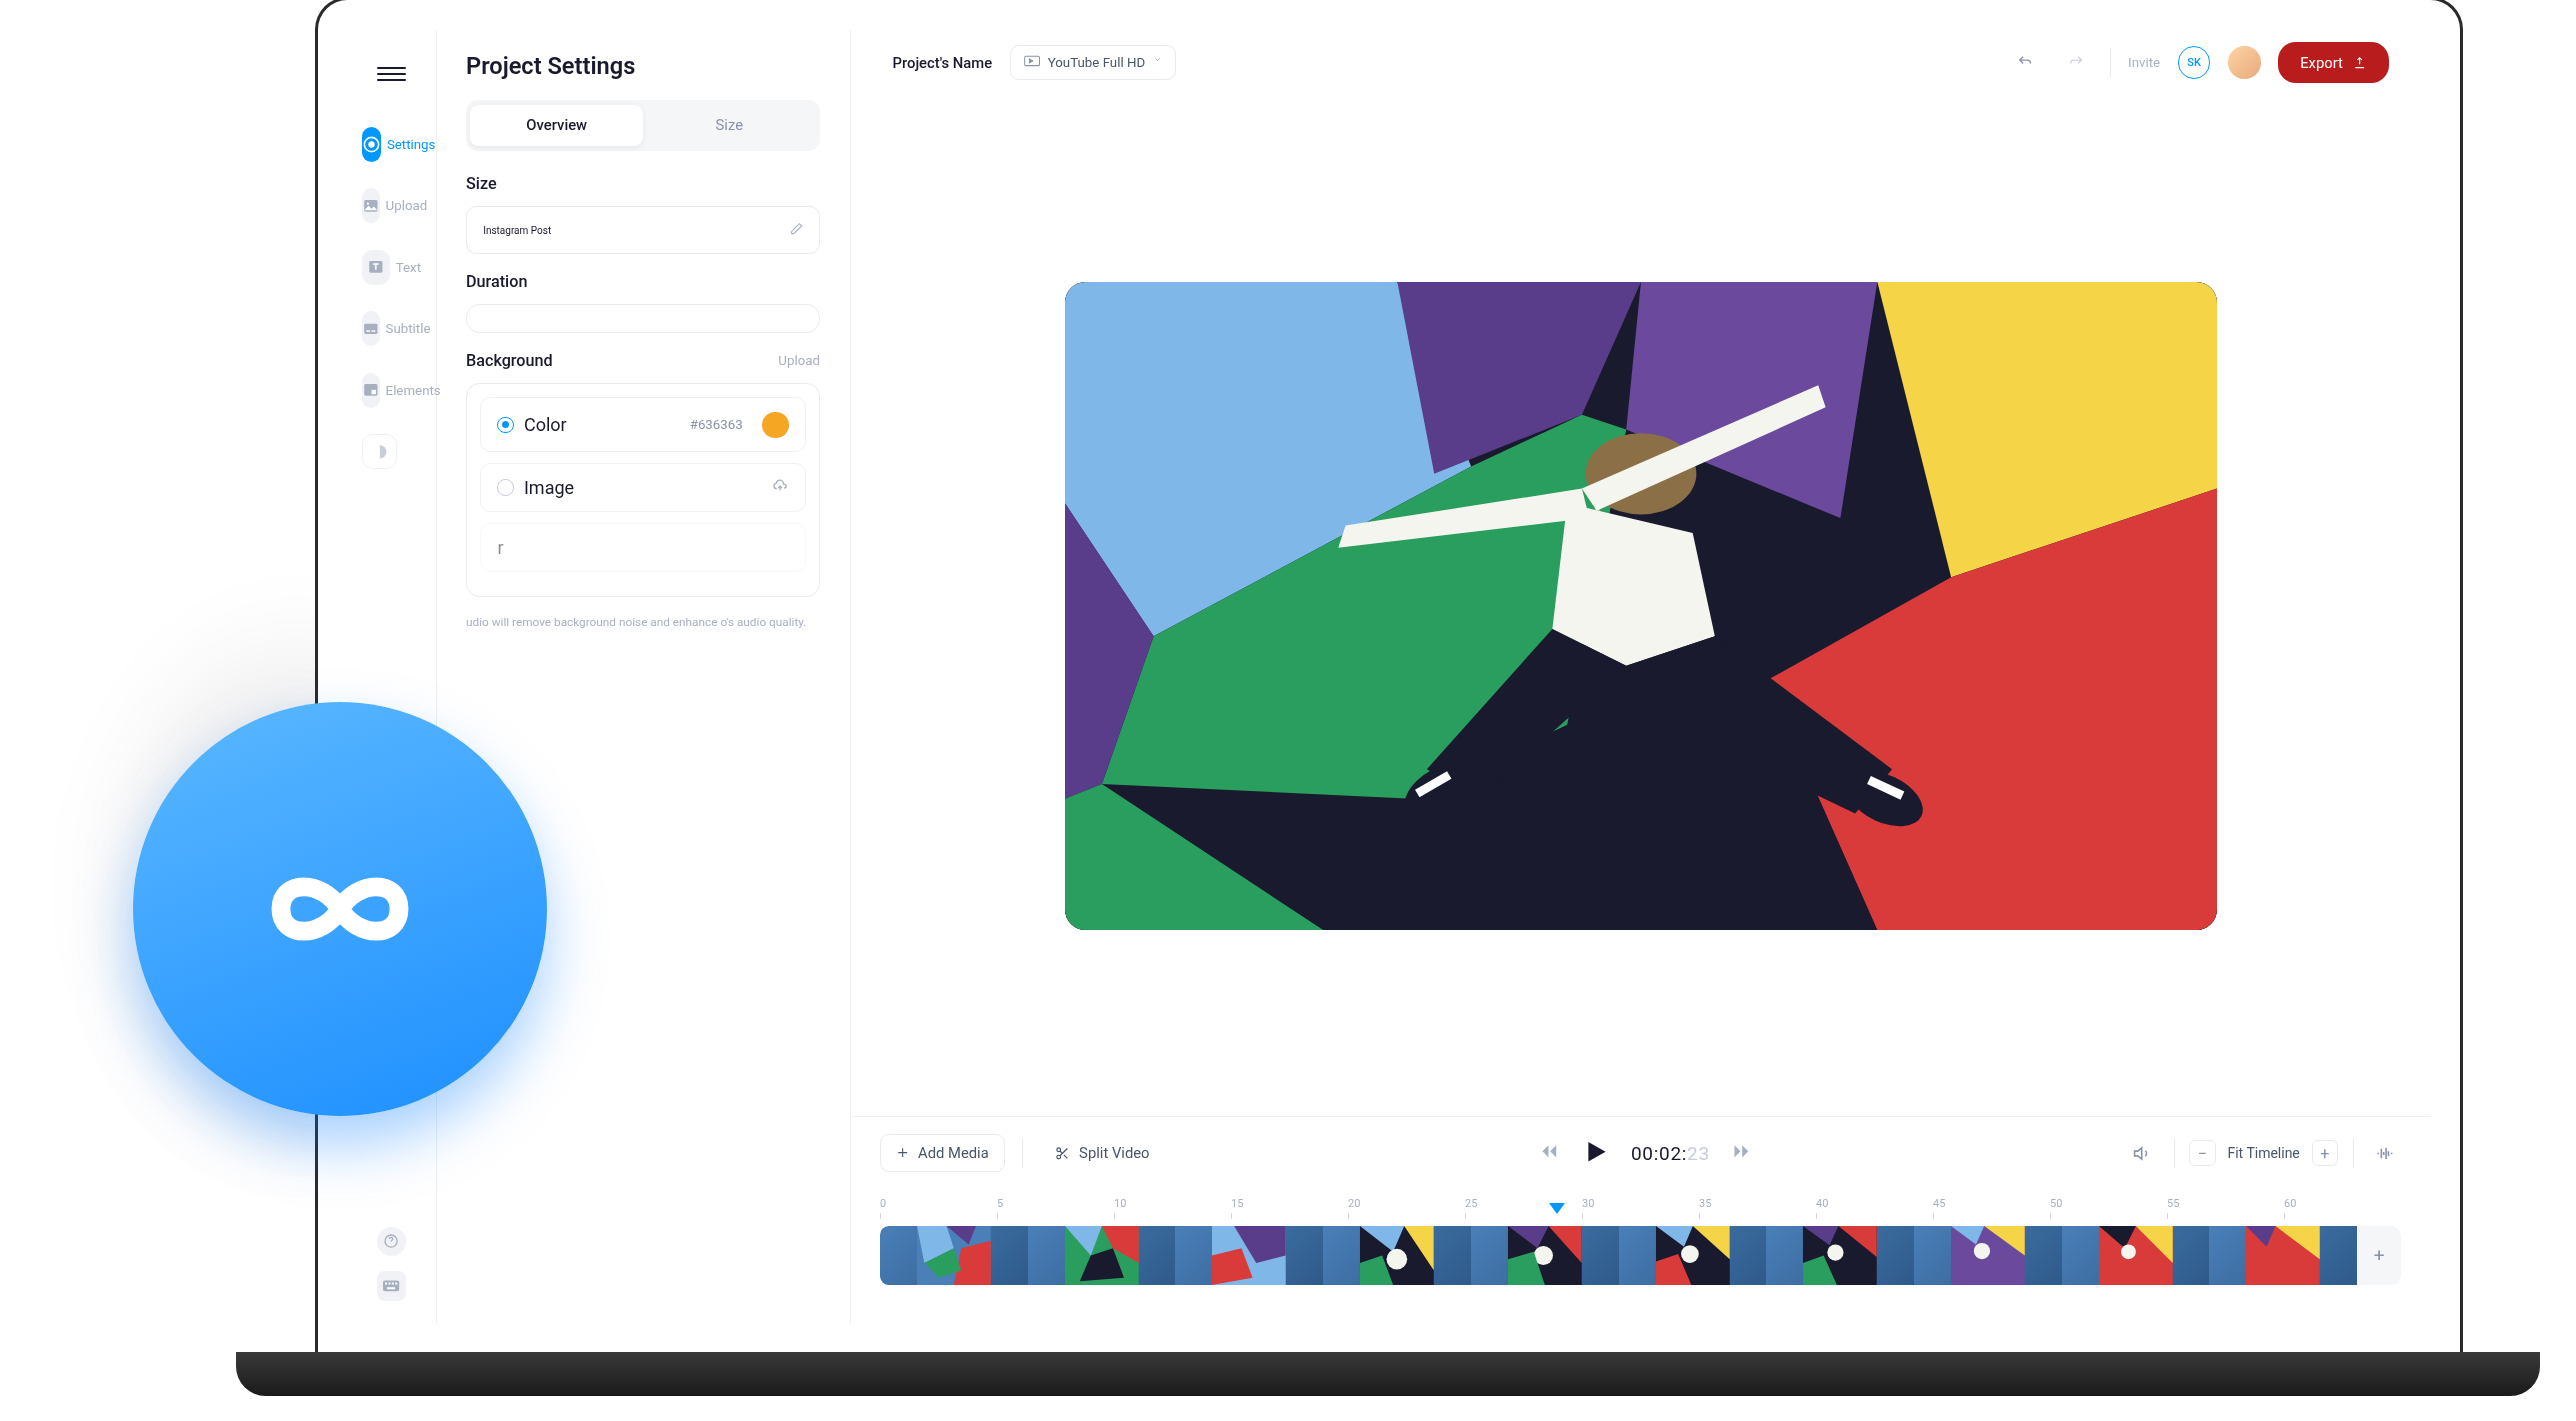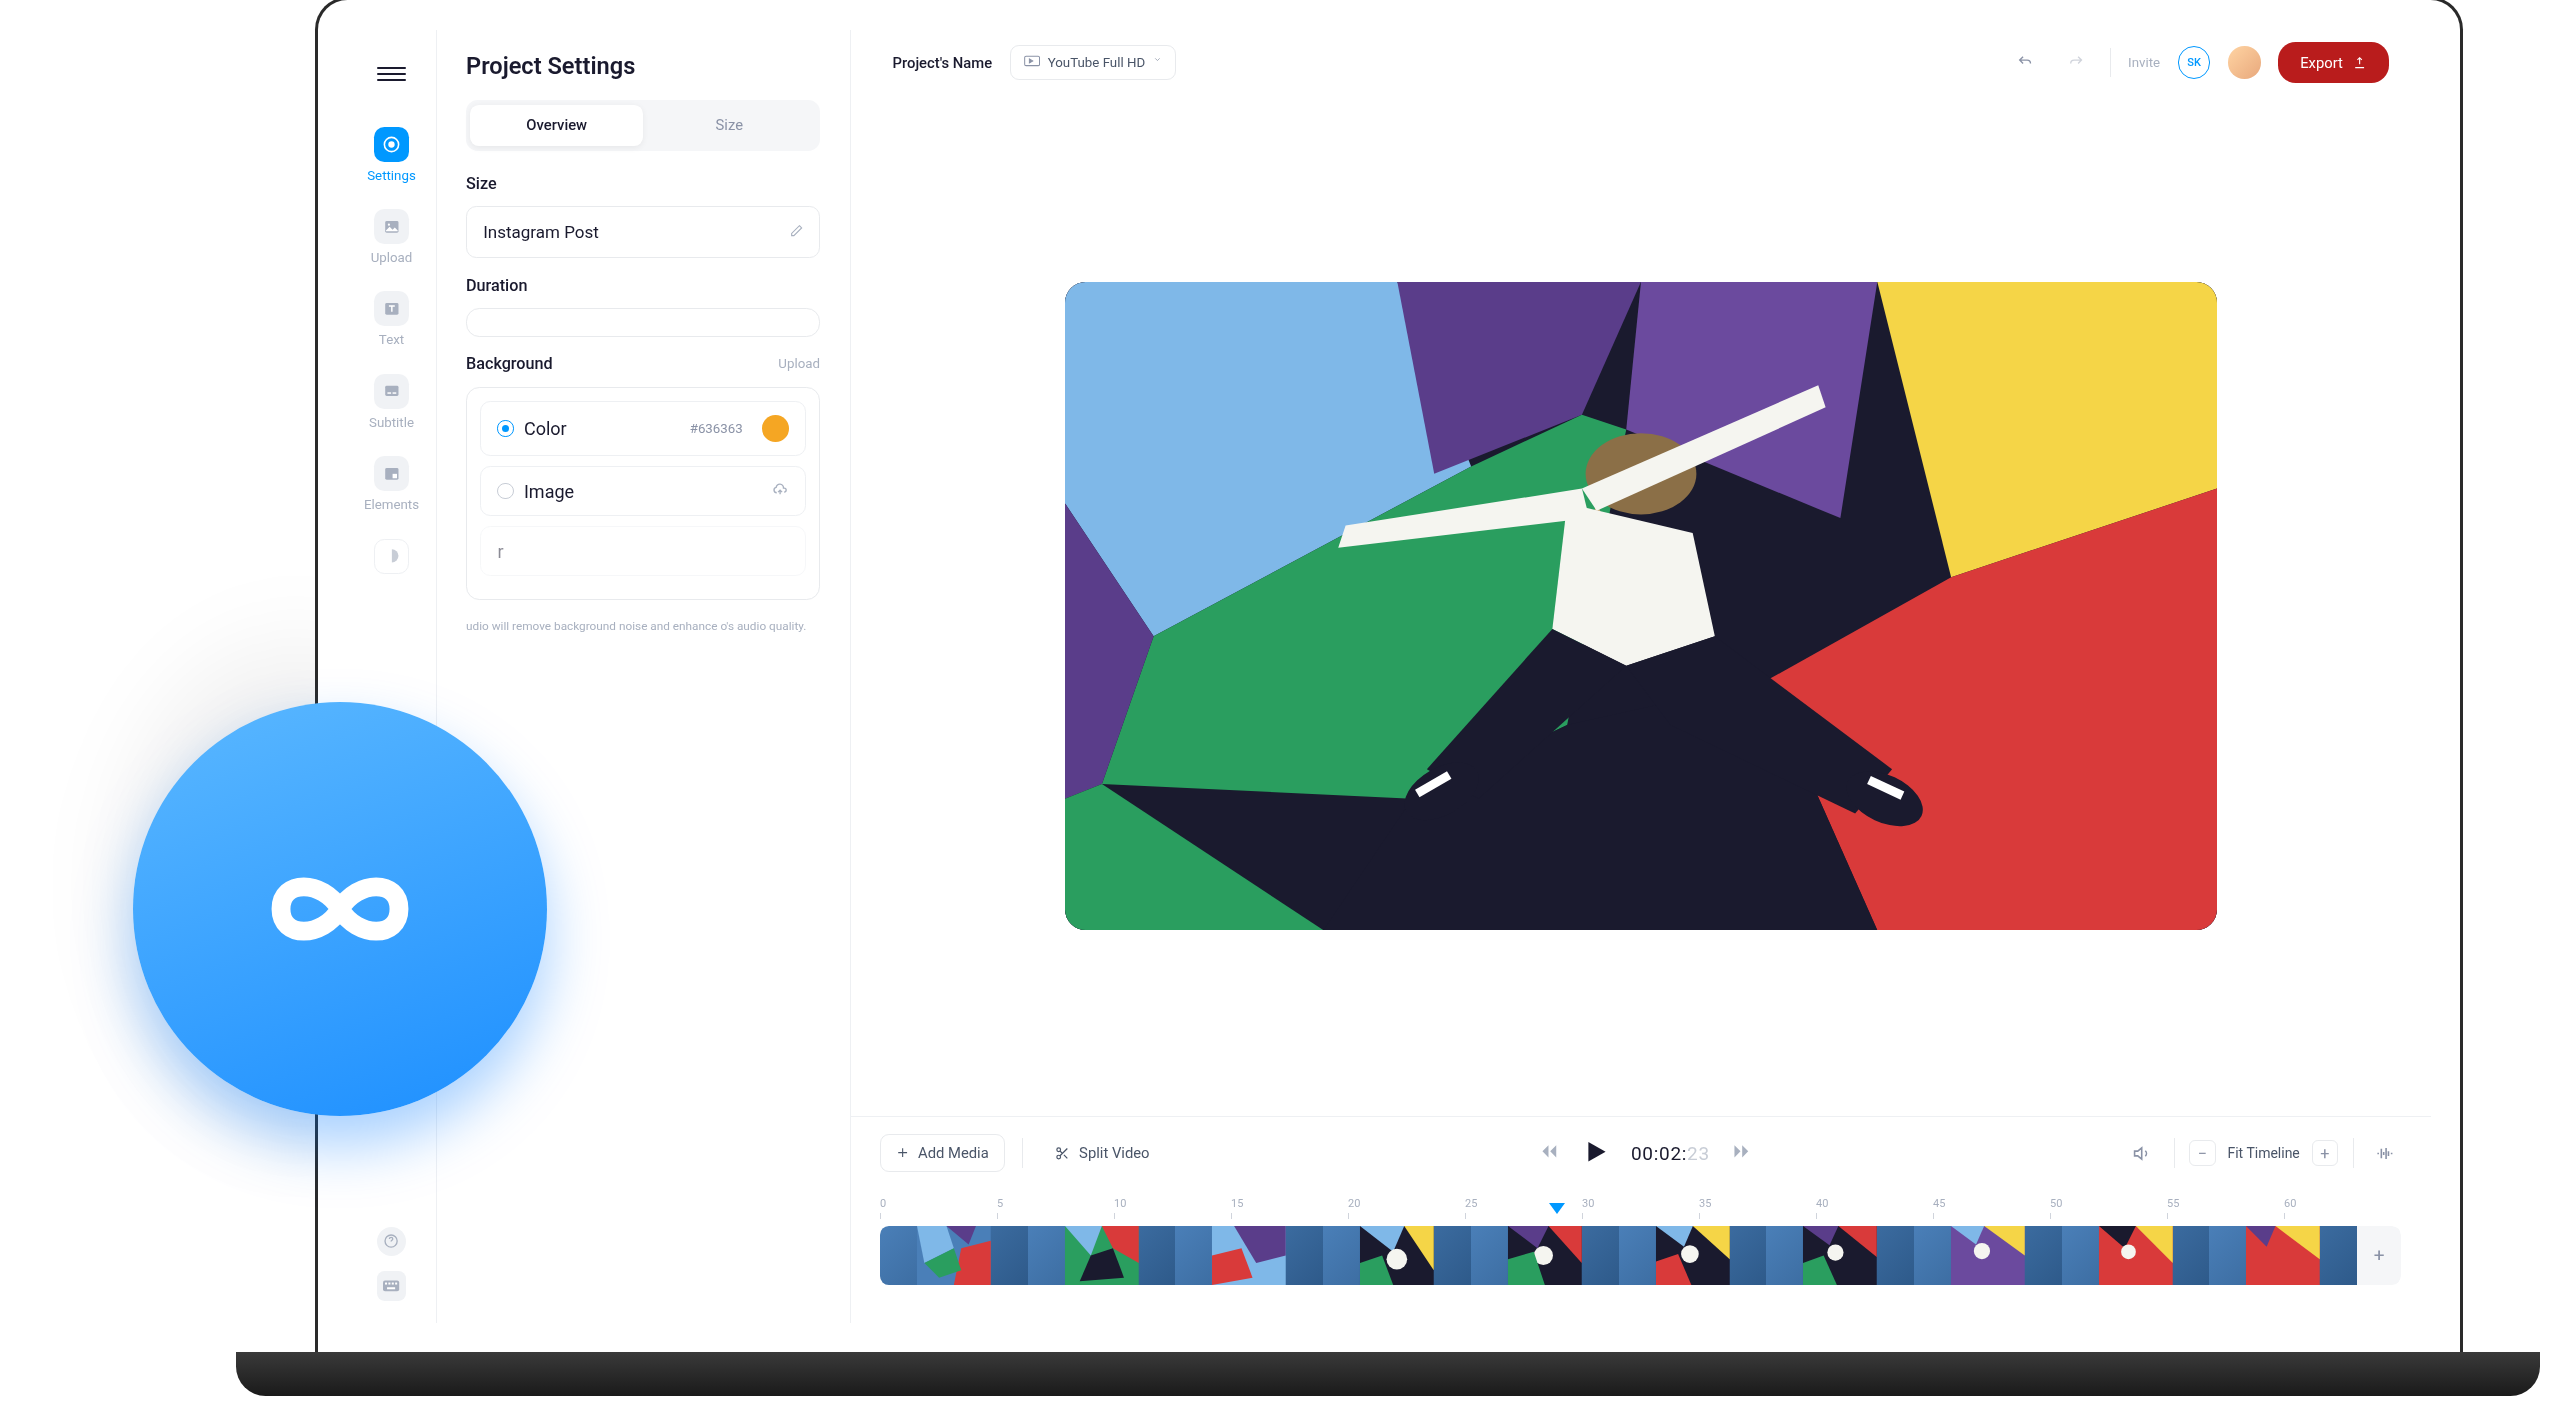--- a/index.html
+++ b/index.html
@@ -4,38 +4,38 @@
 <style>
 *{margin:0;padding:0;box-sizing:border-box;font-family:-apple-system,BlinkMacSystemFont,'Segoe UI',Roboto,sans-serif;}
 body{background:#fff;width:2576px;height:1422px;position:relative;overflow:hidden;}
 .laptop{position:absolute;left:318px;top:0;width:2142px;height:1352px;background:#fff;border-radius:29.5px 29.5px 0 0;box-shadow:0 0 0 3px #2a2a2a;}
 .laptop-base{position:absolute;left:236px;top:1352px;width:2304px;height:44px;background:linear-gradient(180deg,#3a3a3a,#1a1a1a);border-radius:0 0 29.5px 29.5px;}
 .laptop-shadow{position:absolute;left:74px;top:591px;width:443px;height:591px;background:radial-gradient(ellipse,rgba(0,0,0,0.15),transparent 70%);filter:blur(29.5px);}
 .screen{position:absolute;left:29.5px;top:29.5px;right:29.5px;bottom:29.5px;background:#fff;display:flex;}
 .leftbar{width:89px;border-right:0.7px solid #eef0f3;display:flex;flex-direction:column;align-items:center;padding-top:29.5px;gap:5.9px;}
 .hamburger{width:29.5px;height:29.5px;display:flex;flex-direction:column;justify-content:center;gap:3.7px;cursor:pointer;margin-bottom:22px;}
 .hamburger span{height:2.2px;background:#1a1a2e;border-radius:1.5px;}
-.nav-item{width:59px;display:flex;flex-direction:column;align-items:center;gap:5.9px;padding:10.3px 0;cursor:pointer;}
+.nav-item{width:59px;display:flex;align-items:center;gap:5.9px;padding:10.3px 0;cursor:pointer;}
 .nav-item.active .nav-icon{background:#0098ff;color:#fff;}
 .nav-item.active .nav-label{color:#0098ff;}
 .nav-icon{width:35px;height:35px;border-radius:10.3px;background:#f0f2f5;display:flex;align-items:center;justify-content:center;color:#a8b0bf;}
 .nav-label{font-size:13.3px;color:#a8b0bf;}
 .nav-bottom{margin-top:auto;margin-bottom:22px;display:flex;flex-direction:column;gap:14.8px;align-items:center;}
 .nav-bottom-icon{width:29.5px;height:29.5px;border-radius:50%;background:#f0f2f5;display:flex;align-items:center;justify-content:center;color:#a8b0bf;}
 .panel{width:414px;border-right:0.7px solid #eef0f3;padding:22px 29.5px;overflow-y:auto;}
 .panel-title{font-size:23.6px;font-weight:600;color:#1a1a2e;margin-bottom:20.7px;}
 .tab-bar{display:flex;background:#f5f6f8;border-radius:11.8px;padding:4.4px;margin-bottom:23.6px;}
 .tab{flex:1;padding:11.8px;text-align:center;font-size:14.8px;color:#8a92a6;border-radius:8.9px;cursor:pointer;}
 .tab.active{background:#fff;color:#1a1a2e;font-weight:500;box-shadow:0 1.5px 5.9px rgba(0,0,0,0.06);}
 .section-label{font-size:16.2px;font-weight:500;color:#1a1a2e;margin-bottom:13.3px;margin-top:5.9px;}
 .section-header{display:flex;justify-content:space-between;align-items:center;margin-bottom:13.3px;margin-top:5.9px;}
 .section-header .section-label{margin:0;}
 .section-action{font-size:13.3px;color:#a8b0bf;cursor:pointer;}
 .field-row{border:0.7px solid #e8eaed;border-radius:10.3px;padding:14.8px 16.2px;display:flex;align-items:center;justify-content:space-between;margin-bottom:11.8px;cursor:pointer;}
-.field-text{font-size:17px;color:#1a1a2e;}
+.field-text{font-size:10px;color:#1a1a2e;}
 .field-sub{font-size:13.3px;color:#8a92a6;}
 .pencil-icon,.chevron-icon,.swap-icon,.cloud-icon{color:#a8b0bf;}
 .card{border:0.7px solid #e8eaed;border-radius:13.3px;padding:13.3px;margin-bottom:17.7px;}
 .card .field-row{border-color:#eef0f3;}
 .radio-row{display:flex;align-items:center;gap:10.3px;padding:13.3px 16.2px;border:0.7px solid #eef0f3;border-radius:10.3px;margin-bottom:10.3px;cursor:pointer;}
 .radio{width:16.2px;height:16.2px;border-radius:50%;border:1.5px solid #c8cdd6;display:flex;align-items:center;justify-content:center;}
 .radio.checked{border-color:#0098ff;}
 .radio.checked::after{content:'';width:7.4px;height:7.4px;background:#0098ff;border-radius:50%;}
 .radio-label{font-size:18px;color:#1a1a2e;flex:1;}
 .hex-val{font-size:13.3px;color:#8a92a6;}

